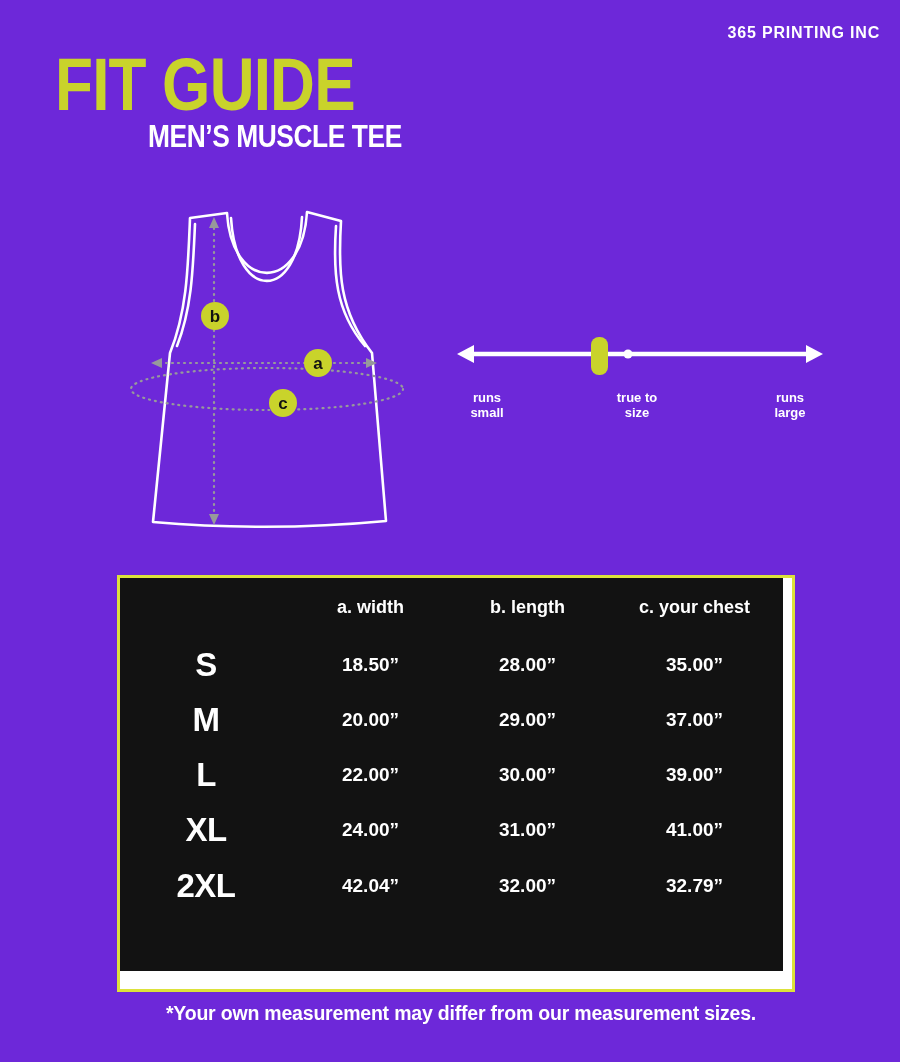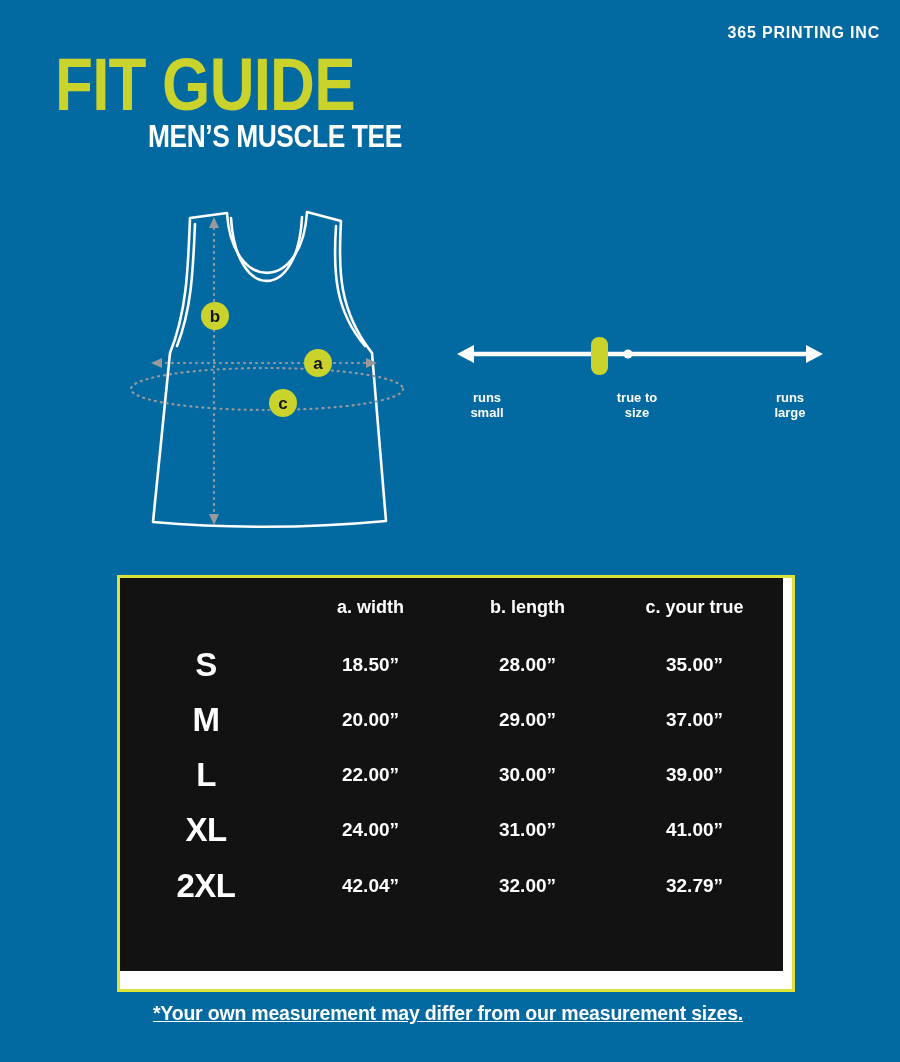--- a/index.html
+++ b/index.html
@@ -1,17 +1,17 @@
 <!DOCTYPE html>
 <html><head>
 <meta charset="utf-8">
 <style>
   html,body{margin:0;padding:0;background:#121212;}
   #stage{
-    position:relative;width:900px;height:1062px;background:#0369a1;
+    position:relative;width:900px;height:1062px;background:#6d28d9;
     font-family:"Liberation Sans",sans-serif;color:#fff;overflow:hidden;
   }
   .brand{
     position:absolute;top:24px;right:20px;font-size:16px;font-weight:700;
     letter-spacing:.8px;color:#fff;
   }
   .fit-title{
     position:absolute;left:55px;top:48px;font-size:74px;font-weight:700;
     color:#c9d32b;line-height:1;letter-spacing:-1px;
     transform:scaleX(.84);transform-origin:left top;white-space:nowrap;
@@ -35,22 +35,22 @@
     grid-template-rows:59px 55px 55px 55px 55px 57px 57px;gap:0;
   }
   .cell{
     background:#121212;display:flex;align-items:center;justify-content:center;
     font-weight:700;color:#fff;
   }
   .cell.col-head{font-size:18px;}
   .cell.size-name{font-size:33px;letter-spacing:-.5px;}
   .cell.value{font-size:19px;}
   .footnote{
-    position:absolute;left:109px;top:1002px;width:678px;text-align:center;
-    font-size:19.5px;font-weight:700;color:#fff;letter-spacing:-.2px;text-decoration:underline;
+    position:absolute;left:122px;top:1002px;width:678px;text-align:center;
+    font-size:19.5px;font-weight:700;color:#fff;letter-spacing:-.2px;
   }
 </style>
 </head>
 <body>
 
 <div id="stage">
 
   <div class="brand">365 PRINTING INC</div>
   <div class="fit-title">FIT GUIDE</div>
   <div class="fit-subtitle">MEN’S MUSCLE TEE</div>
@@ -104,21 +104,21 @@
 small</div>
   <div class="scale-label" style="left:637px">true to
 size</div>
   <div class="scale-label" style="left:790px">runs
 large</div>
 
   <div class="size-table">
     <div class="cell col-head"></div>
     <div class="cell col-head">a. width</div>
     <div class="cell col-head">b. length</div>
-    <div class="cell col-head">c. your true</div>
+    <div class="cell col-head">c. your chest</div>
 
     <div class="cell size-name">S</div>
     <div class="cell value">18.50”</div>
     <div class="cell value">28.00”</div>
     <div class="cell value">35.00”</div>
 
     <div class="cell size-name">M</div>
     <div class="cell value">20.00”</div>
     <div class="cell value">29.00”</div>
     <div class="cell value">37.00”</div>

